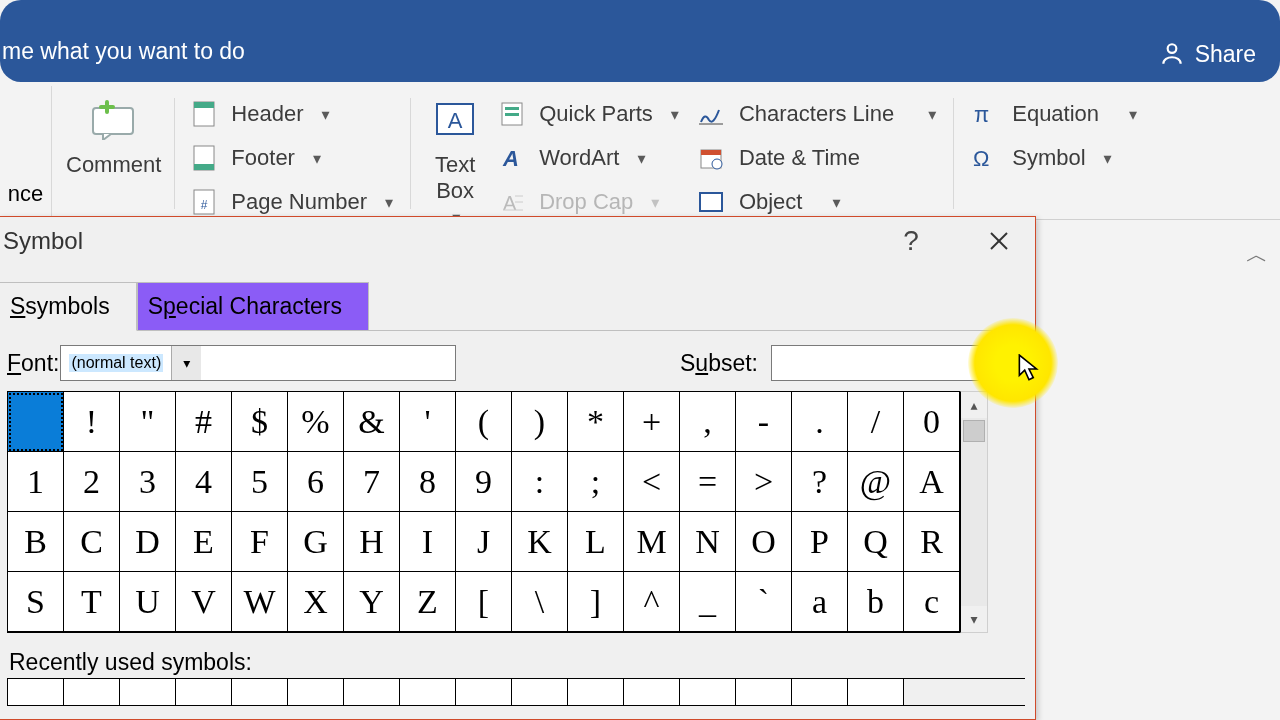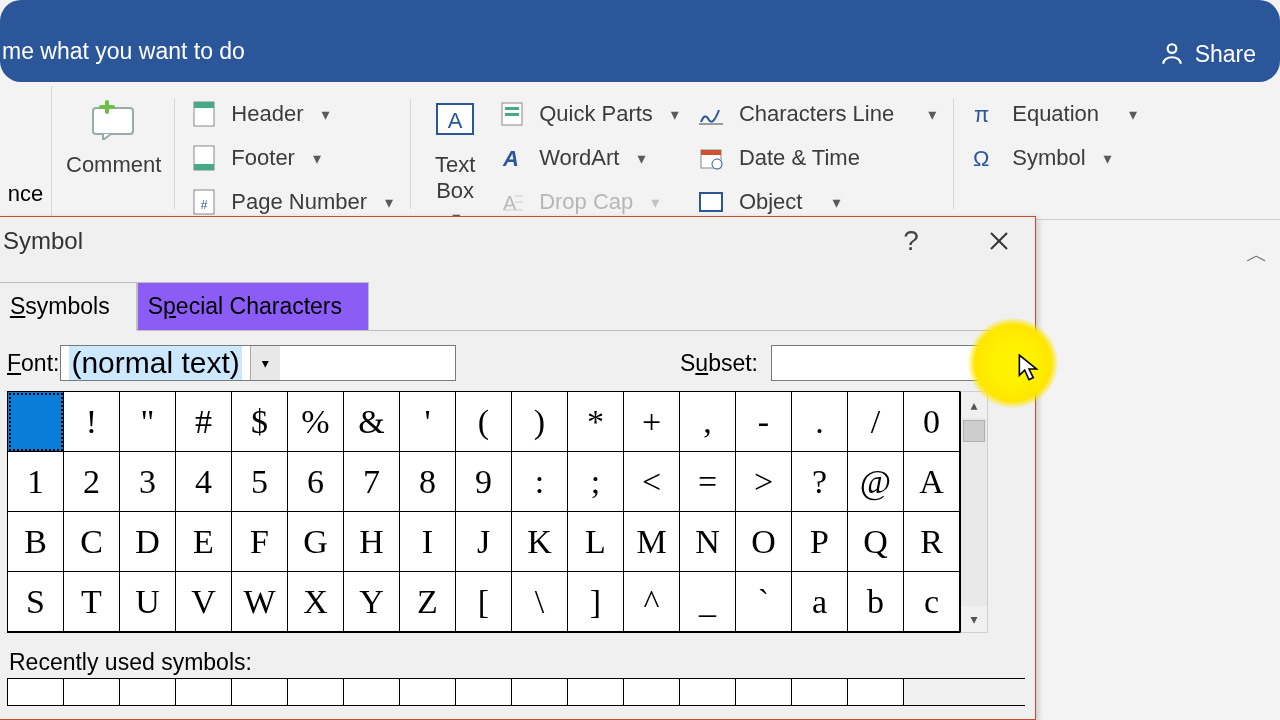--- a/index.html
+++ b/index.html
@@ -92,21 +92,21 @@
   .tab .ul { text-decoration: underline; }
 
   .tab-panel { border-top:1px solid #bfbfbf; padding: 14px 10px 0 8px; position:relative;}
 
   .field-row { display:flex; align-items:center; gap:1px; margin-bottom:10px; }
   .field-lbl { font-size:23px; }
   .field-lbl .ul { text-decoration: underline; }
   .combo {
     display:flex; align-items:stretch; height:36px; border:1px solid #7a7a7a; background:#fff;
   }
-  .combo .val { padding:2px 8px; font-size:30px; color:#000; display:flex; align-items:center; }
+  .combo .val { padding:2px 8px; font-size:16px; color:#000; display:flex; align-items:center; }
   .combo .arrow { width:30px; border-left:1px solid #aaa; background:#e8e8e8; display:flex; align-items:center; justify-content:center; font-size:14px; cursor:pointer;}
   .font-combo { width:396px; }
   .font-combo .val span { background:#cce8ff; padding:0 2px;}
   .subset-combo { width:254px; margin-left:8px; }
   .subset-label { margin-left:auto; margin-right:4px; }
 
   .spotlight {
     position:absolute;
     width:90px; height:90px; border-radius:50%;
     background: radial-gradient(circle, #fff200 28%, #ffe600 60%, rgba(255,230,0,0) 72%);

